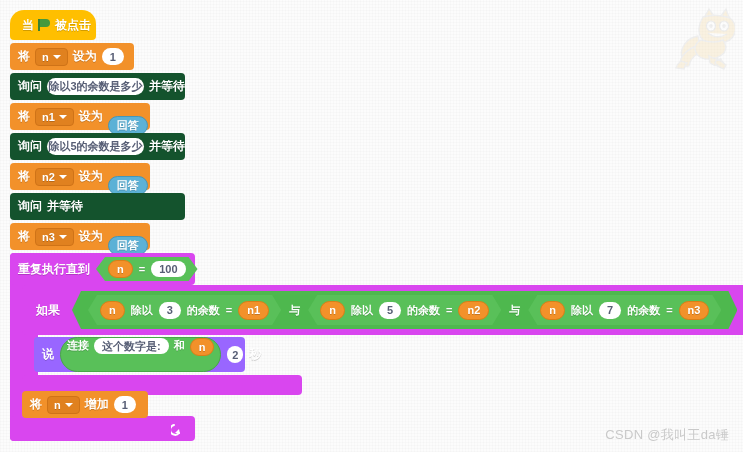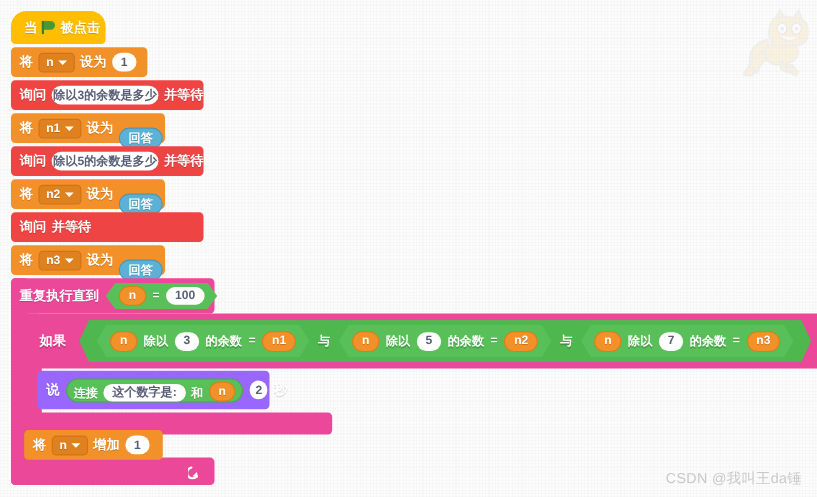--- a/index.html
+++ b/index.html
@@ -30,22 +30,22 @@
     font-weight: bold;
     white-space: nowrap;
     border-radius: 4px;
     text-shadow: 0 1px 0 rgba(0,0,0,0.18);
   }
   .lbl { padding: 0 4px; }
 
   
   .c-events   { background: #ffbf00; }
   .c-vars     { background: #f2912a; }
-  .c-sensing  { background: #ef4444; }
-  .c-control  { background: #ec4899; }
+  .c-sensing  { background: #14532d; }
+  .c-control  { background: #d946ef; }
   .c-looks    { background: #9966ff; }
 
   
   .oval {
     display: inline-flex;
     align-items: center;
     justify-content: center;
     background: #ffffff;
     color: #575e75;
     border-radius: 999px;
@@ -87,25 +87,25 @@
     font-size: 11px;
     font-weight: bold;
     height: 19px;
     padding: 0 8px;
     box-sizing: border-box;
     margin-top: 18px;
   }
   
   .greenpill {
     display: inline-flex;
-    align-items: flex-end;
+    align-items: flex-start;
     background: #59c059;
     border: 1px solid #48a648;
     border-radius: 999px;
-    height: 22px;
+    height: 35px;
     padding: 0 6px;
     gap: 5px;
     box-sizing: border-box;
     color: #fff;
     font-size: 11px;
     font-weight: bold;
   }
   
   .dropdown {
     display: inline-flex;

